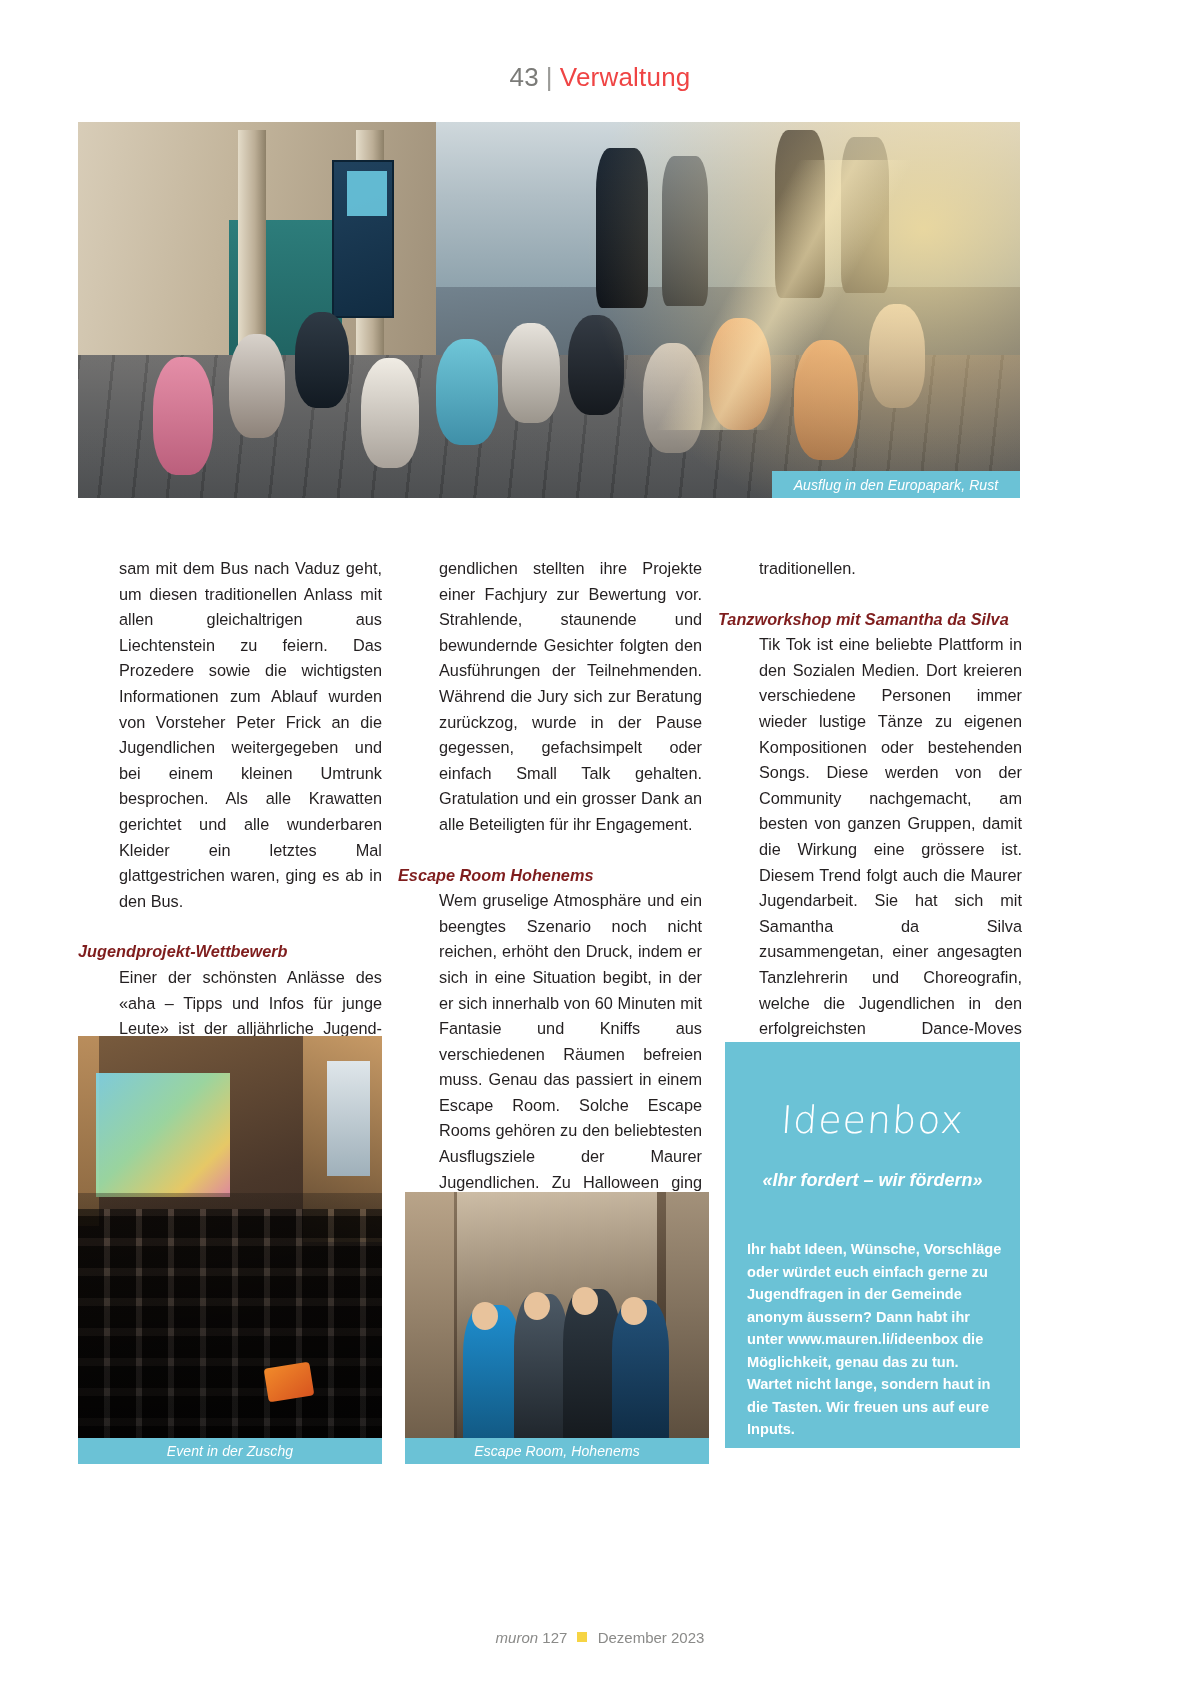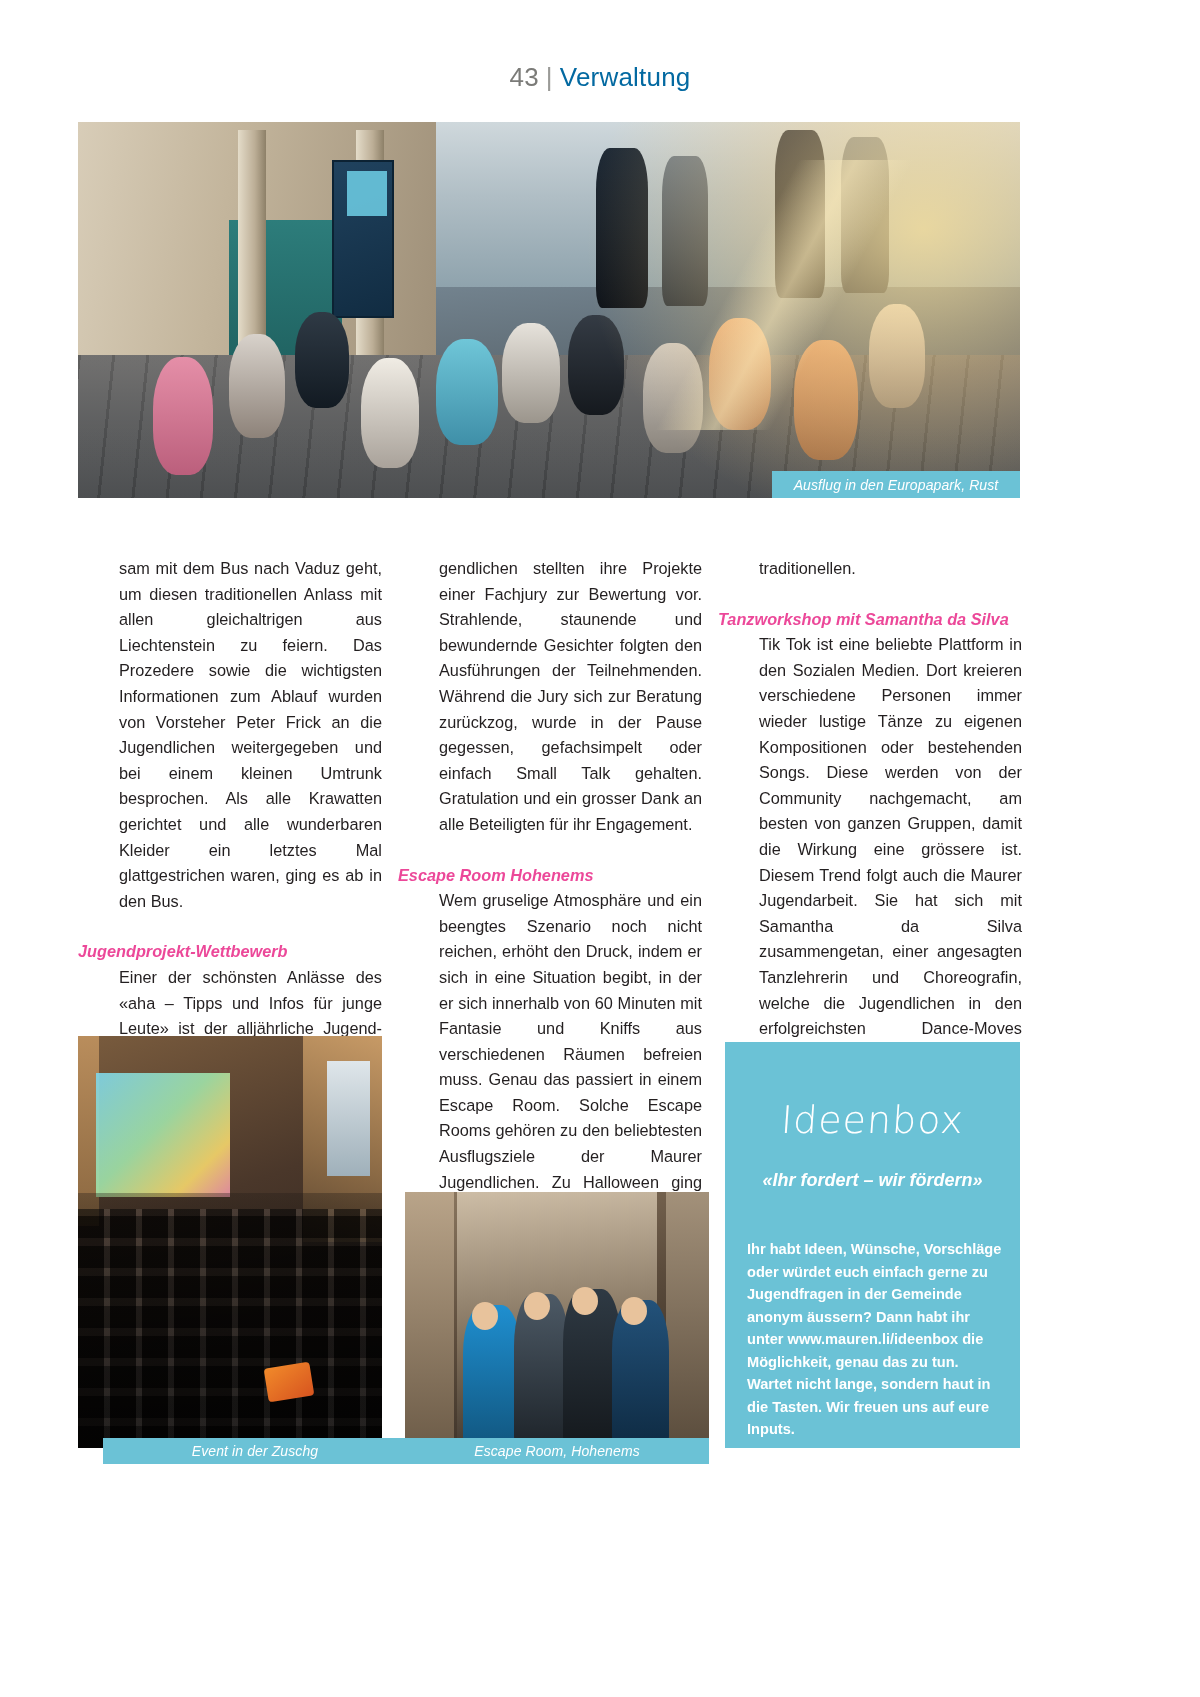--- a/index.html
+++ b/index.html
@@ -12,21 +12,21 @@
 
   
   .page-header {
     position: absolute; left: 0; top: 62px; width: 1200px;
     text-align: center;
     font-size: 26px;
     letter-spacing: .2px;
   }
   .page-header .num { color: #7b7b78; }
   .page-header .sep { color: #9a9a97; padding: 0 7px; font-weight: 300; }
-  .page-header .sect { color: #0369a1; }
+  .page-header .sect { color: #ef4444; }
 
   
   .hero {
     position: absolute; left: 78px; top: 122px; width: 942px; height: 376px;
     overflow: hidden;
     background: linear-gradient(175deg,#9fb6c4 0%, #7d8f9c 32%, #5f6c75 62%, #4b555d 100%);
   }
   .hero .sky {
     position: absolute; left: 0; top: 0; width: 100%; height: 44%;
     background: linear-gradient(180deg,#cfd8dc 0%, #b0bec5 45%, #8fa3ad 100%);
@@ -92,21 +92,21 @@
     text-align: justify;
     -webkit-hyphens: none; hyphens: none;
   }
   .col p { text-align: justify; text-justify: inter-word; margin-left: 41px; }
   .col p.last { text-align: left; }
   .col h3 {
     font-size: 16.3px;
     line-height: 25.6px;
     font-weight: bold;
     font-style: italic;
-    color: #ec4899;
+    color: #7f1d1d;
     margin-top: 25px;
   }
   #col1 { left: 78px; top: 556px; }
   #col2 { left: 398px; top: 556px; }
   #col3 { left: 718px; top: 556px; }
 
   
   .photo { position: absolute; overflow: hidden; }
 
   .photo-zuschg {
@@ -139,21 +139,21 @@
   .pe-wallL { position:absolute; left:0; top:0; width:16%; height:100%; background:linear-gradient(180deg,#b9a489,#6d5c48); }
   .pe-wallR { position:absolute; right:0; top:0; width:14%; height:100%; background:linear-gradient(180deg,#a3917a,#5a4c3c); }
   .pe-door { position:absolute; left:17%; top:0; width:66%; height:100%;
     background: linear-gradient(175deg,#cdbda6 0%, #7d6d59 58%, #3b322a 100%); }
   .pe-p1 { position:absolute; left:19%; bottom:0; width:19%; height:56%; background:linear-gradient(180deg,#1f8fd0,#11567f); border-radius:34% 34% 8% 8%; }
   .pe-p2 { position:absolute; left:36%; bottom:0; width:18%; height:60%; background:linear-gradient(180deg,#4d5a66,#1d2329); border-radius:34% 34% 8% 8%; }
   .pe-p3 { position:absolute; left:52%; bottom:0; width:19%; height:62%; background:linear-gradient(180deg,#2f3a44,#14181c); border-radius:34% 34% 8% 8%; }
   .pe-p4 { position:absolute; left:68%; bottom:0; width:19%; height:58%; background:linear-gradient(180deg,#23527a,#0e2a42); border-radius:34% 34% 8% 8%; }
   .pe-face { position:absolute; width:26px; height:28px; border-radius:50%; background:#e8c39c; }
 
-  .cap-zuschg  { left: 78px;  top: 1438px; width: 304px; height: 26px; margin-left: 25px; }
+  .cap-zuschg  { left: 78px;  top: 1438px; width: 304px; height: 26px; }
   .cap-escape  { left: 405px; top: 1438px; width: 304px; height: 26px; }
 
   
   .ideenbox {
     position: absolute; left: 725px; top: 1042px; width: 295px; height: 406px;
     background: #6bc2d6;
     color: #ffffff;
   }
   .ideenbox .ib-title {
     position: absolute; left: 0; top: 56px; width: 100%;
@@ -276,14 +276,20 @@
 
   <div class="caption-bar cap-zuschg">Event in der Zuschg</div>
   <div class="caption-bar cap-escape">Escape Room, Hohenems</div>
 
   <div class="ideenbox">
     <div class="ib-title">Ideenbox</div>
     <div class="ib-sub">«Ihr fordert – wir fördern»</div>
     <div class="ib-body">Ihr habt Ideen, Wünsche, Vorschläge oder würdet euch einfach gerne zu Jugendfragen in der Gemeinde anonym äussern? Dann habt ihr unter www.mauren.li/ideenbox die Möglichkeit, genau das zu tun. Wartet nicht lange, sondern haut in die Tasten. Wir freuen uns auf eure Inputs.</div>
   </div>
 
+  <div class="footer">
+    <span class="muron">muron</span>
+    <span>127</span>
+    <span class="sq"></span>
+    <span>Dezember 2023</span>
+  </div>
 
 </div>
 
 </body></html>

